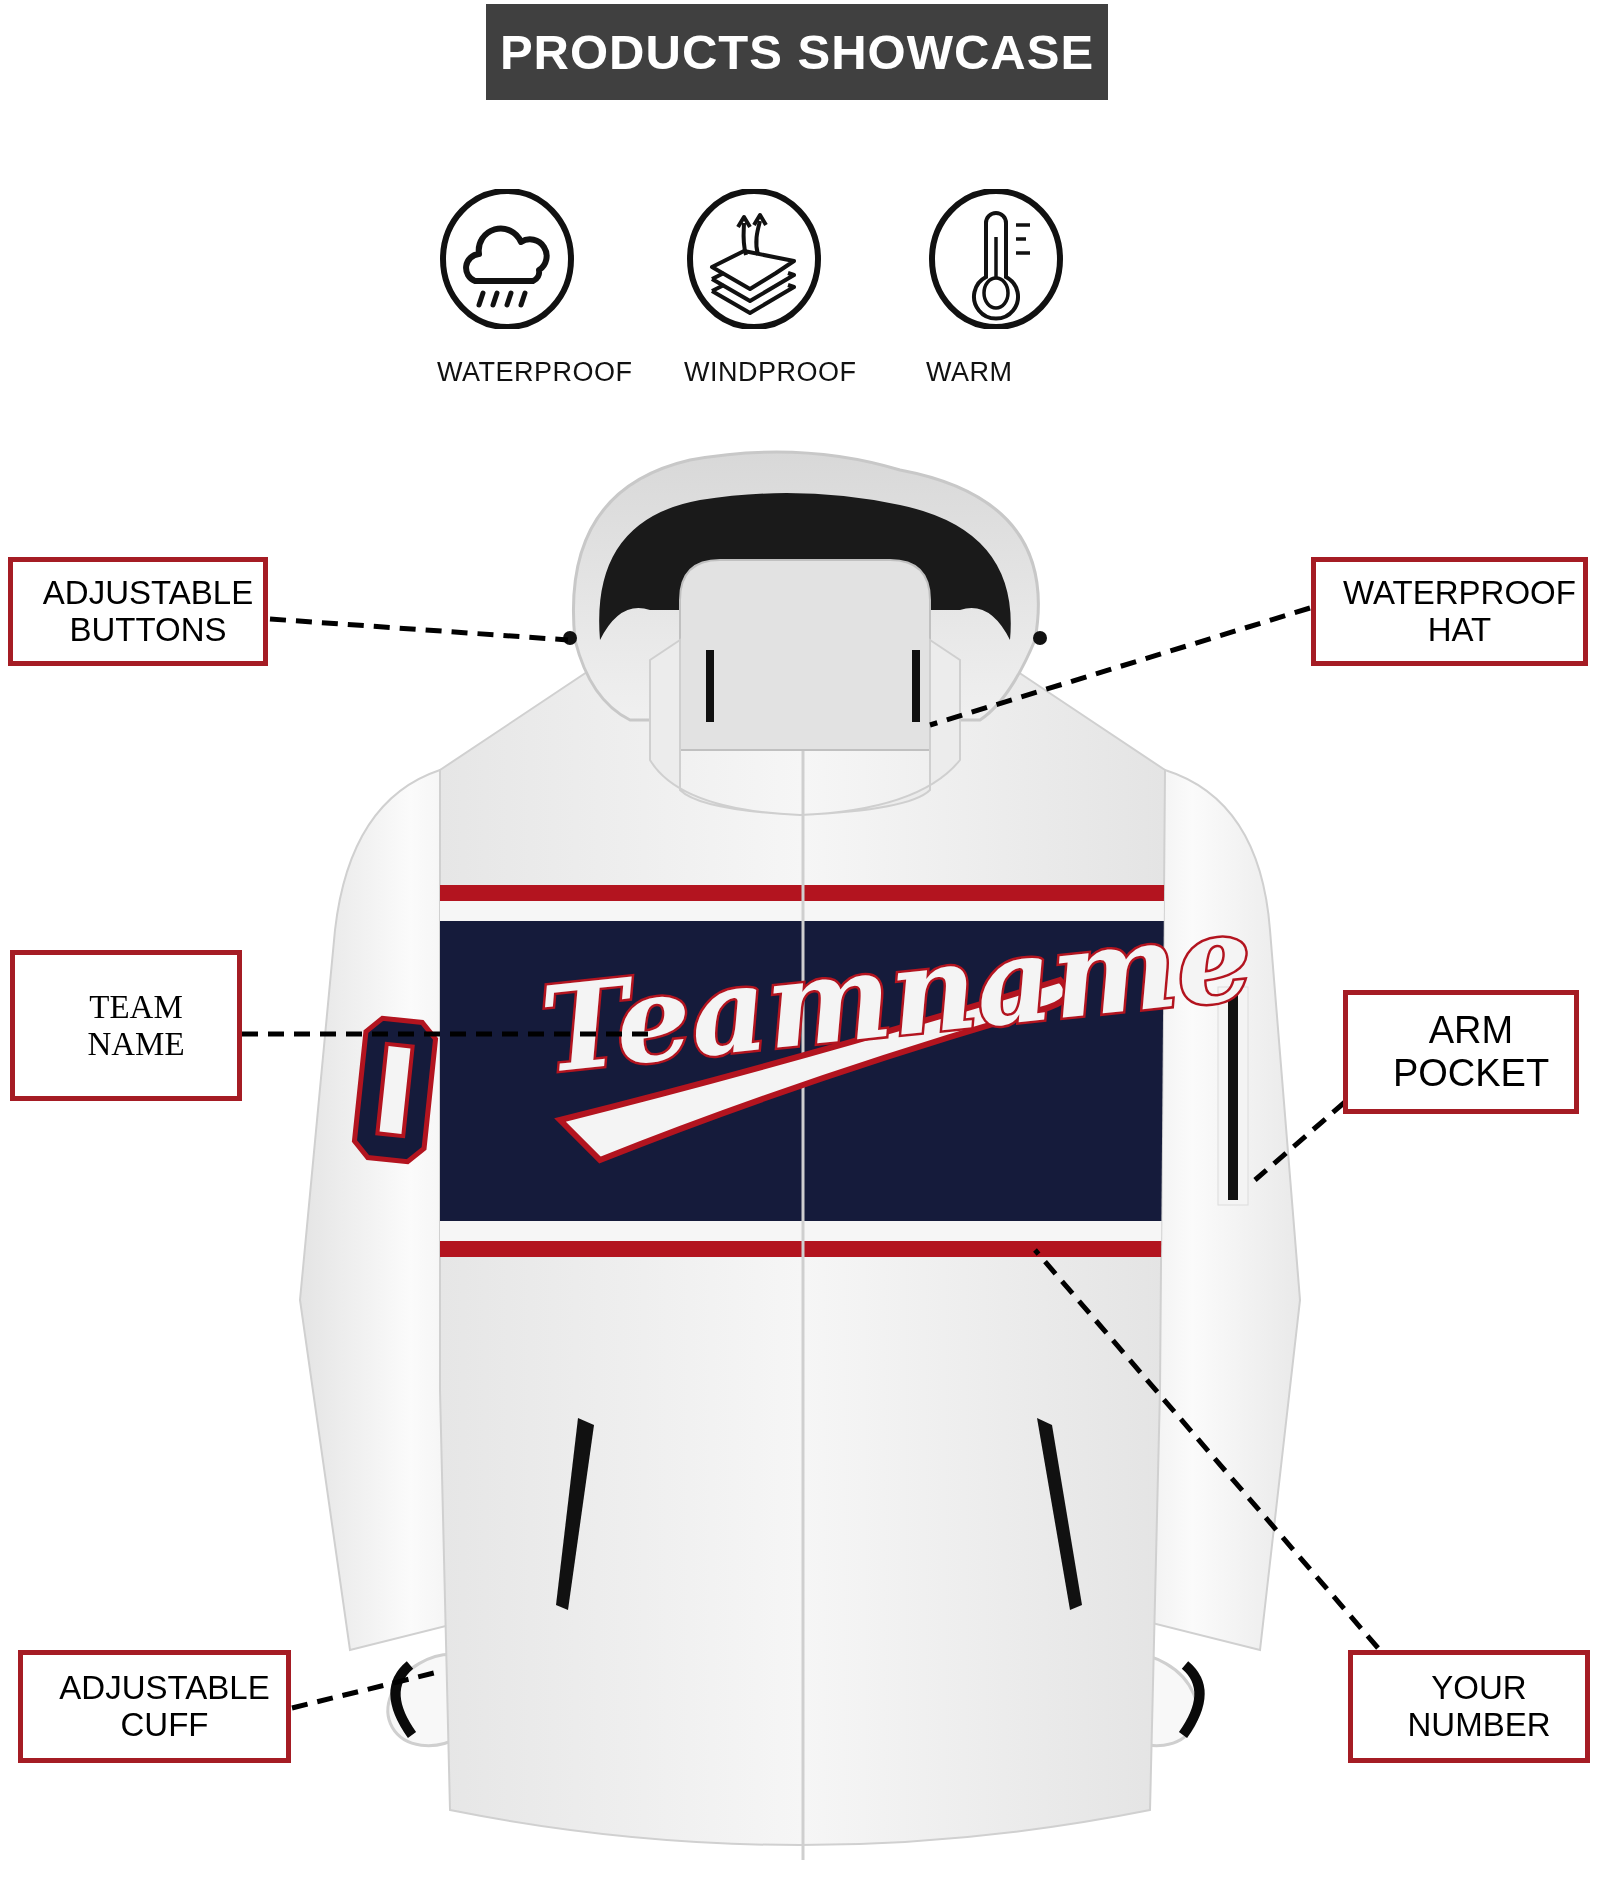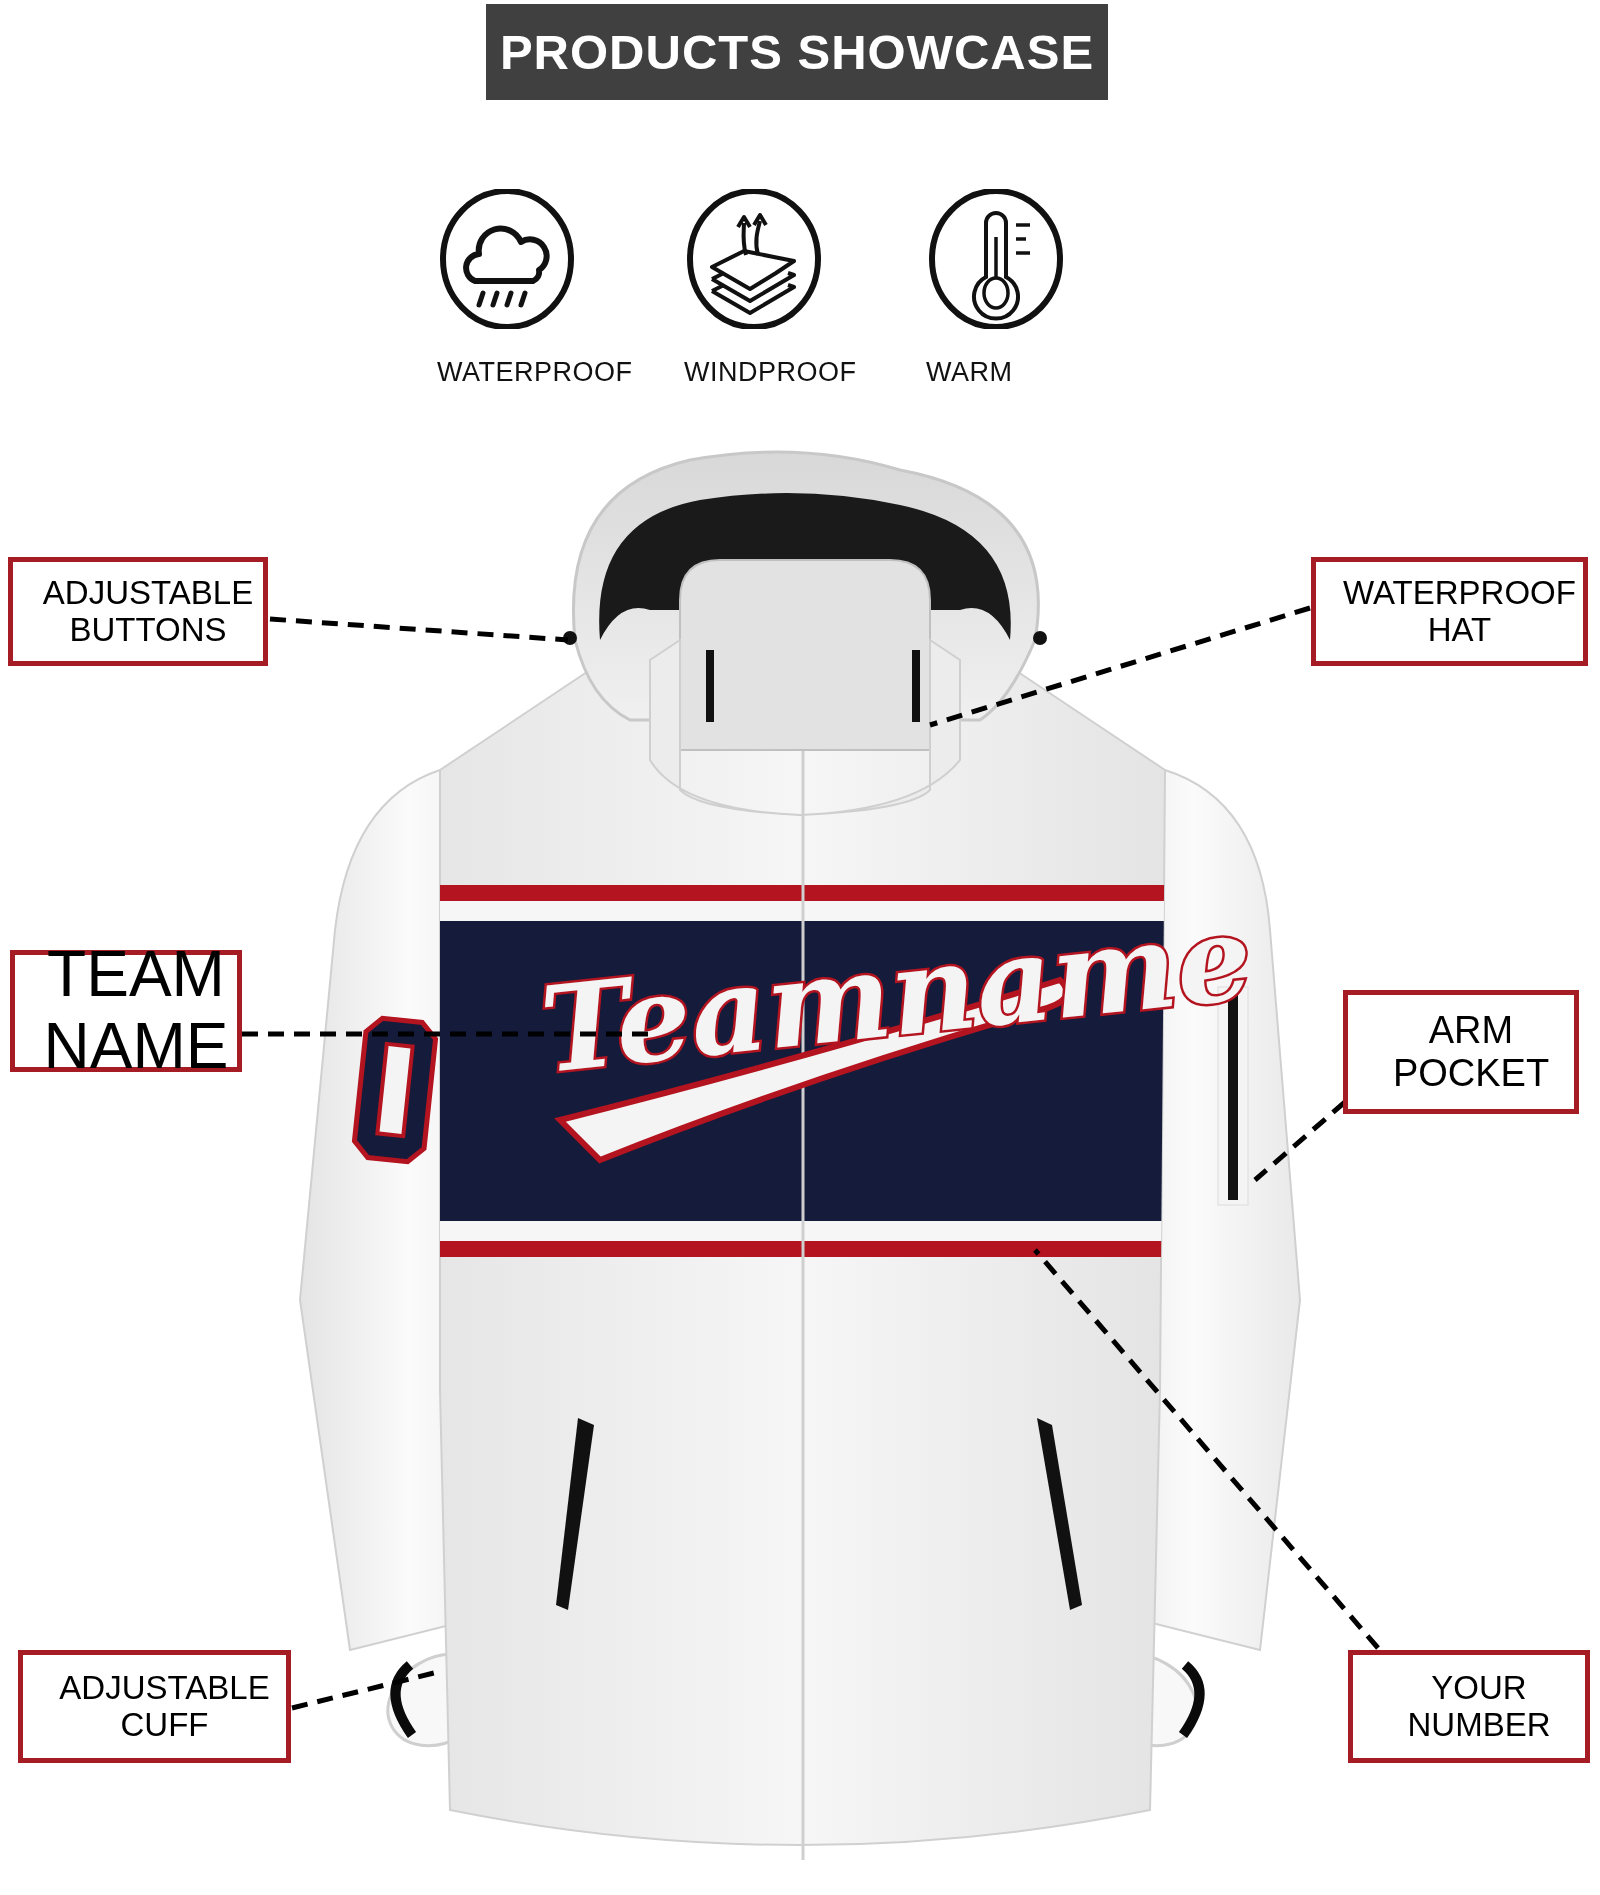--- a/index.html
+++ b/index.html
@@ -152,21 +152,21 @@
 <div class="callout" style="left:8px;top:557px;width:260px;height:109px;font-size:33px;">
   <span>ADJUSTABLE</span>
   <span>BUTTONS</span>
 </div>
 
 <div class="callout" style="left:1311px;top:557px;width:277px;height:109px;font-size:33px;">
   <span>WATERPROOF</span>
   <span>HAT</span>
 </div>
 
-<div class="callout" style="left:10px;top:950px;width:232px;height:122px;font-size:64px;">
+<div class="callout" style="left:10px;top:950px;width:232px;height:151px;font-size:33px;font-family:Liberation Serif, serif;">
   <span>TEAM</span>
   <span>NAME</span>
 </div>
 
 <div class="callout" style="left:1343px;top:990px;width:236px;height:124px;font-size:38px;">
   <span>ARM</span>
   <span>POCKET</span>
 </div>
 
 <div class="callout" style="left:18px;top:1650px;width:273px;height:113px;font-size:33px;">

